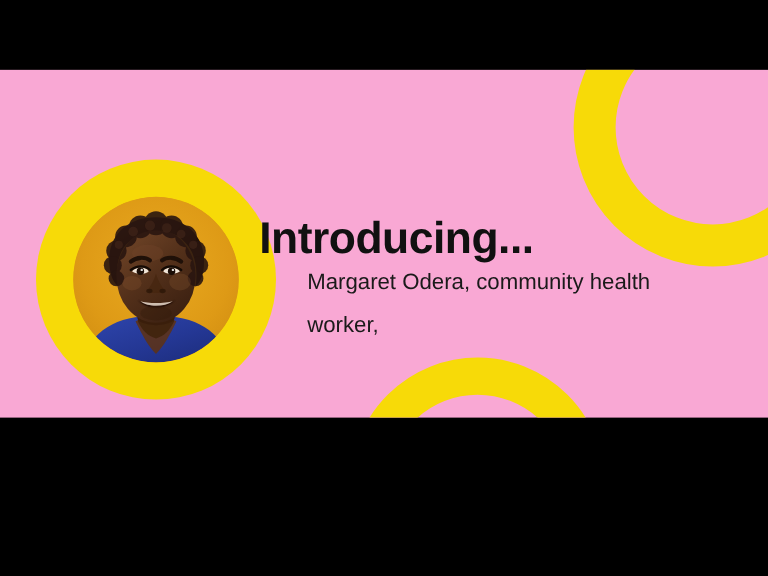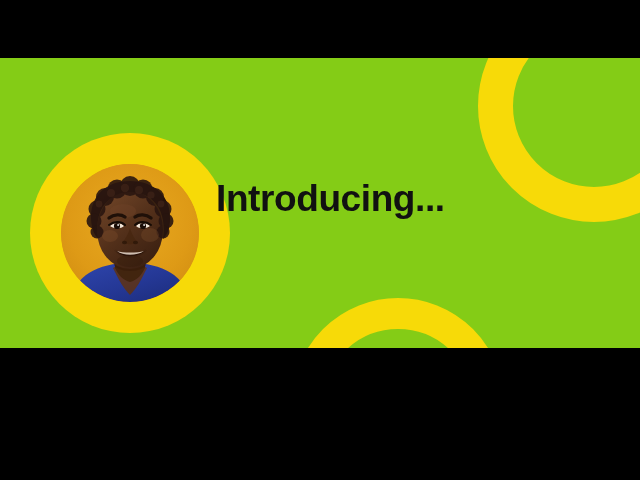--- a/index.html
+++ b/index.html
@@ -32,21 +32,21 @@
   #letterbox-top    { top: 0;    height: 58px; }
   #letterbox-bottom { bottom: 0; height: 59px; }
 
   
   #slide {
     position: absolute;
     left: 0;
     top: 58px;
     width: 640px;
     height: 290px;
-    background: #84cc16;
+    background: #f9a8d4;
     overflow: hidden;
     z-index: 10;
   }
 
   
   .deco-ring {
     position: absolute;
     border-style: solid;
     border-radius: 50%;
     box-sizing: border-box;
@@ -228,18 +228,19 @@
             <path d="M54 86 C61 95 78 95 85 86" stroke="#23100620" stroke-width="2" fill="none"></path>
 
             <ellipse cx="69" cy="97" rx="13" ry="6" fill="#321A0A" opacity="0.35"></ellipse>
           </g>
         </svg>
       </div>
     </div>
 
     <h1 id="slide-title">Introducing...</h1>
 
+    <p id="slide-body">Margaret Odera, community health worker,</p>
 
   </div>
 
   <div class="letterbox" id="letterbox-bottom"></div>
 
 </div>
 
 </body></html>

